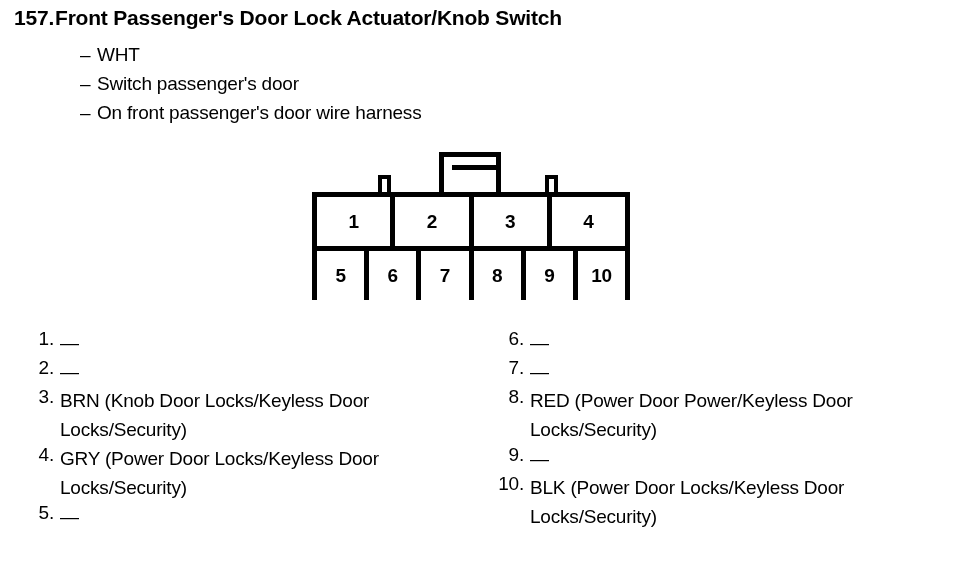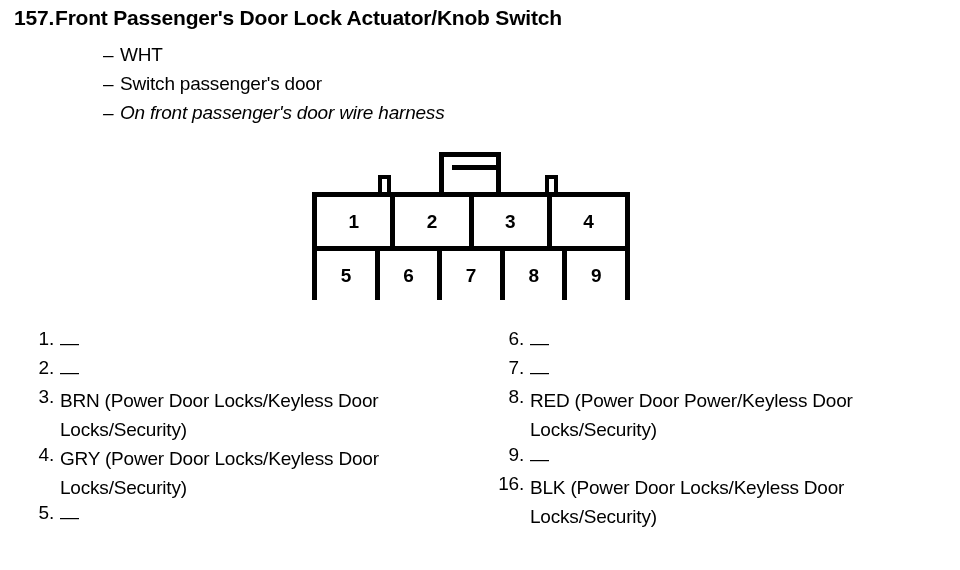--- a/index.html
+++ b/index.html
@@ -35,32 +35,32 @@
   }
   #title-number {
     display: inline-block;
     min-width: 41px;
   }
   #title-text {
     display: inline-block;
   }
   .subline {
     position: absolute;
-    left: 103px;
+    left: 80px;
     white-space: nowrap;
     font-size: 19px;
     letter-spacing: -0.2px;
   }
   .subline .dash {
     display: inline-block;
     width: 17px;
   }
   #subline-0 { top: 44px; }
   #subline-1 { top: 73px; }
-  #subline-2 { top: 102px; font-style: italic; }
+  #subline-2 { top: 102px; }
 
   
   #connector {
     position: absolute;
     left: 312px;
     top: 152px;
     width: 318px;
     height: 148px;
   }
   
@@ -197,36 +197,37 @@
       <div class="pin-cell">2</div>
       <div class="pin-cell">3</div>
       <div class="pin-cell">4</div>
     </div>
     <div class="pin-row" id="pin-row-bottom">
       <div class="pin-cell">5</div>
       <div class="pin-cell">6</div>
       <div class="pin-cell">7</div>
       <div class="pin-cell">8</div>
       <div class="pin-cell">9</div>
+      <div class="pin-cell">10</div>
     </div>
   </div>
 </div>
 
 <div class="pin-list" id="pin-list-left">
   <div class="pin-item">
     <span class="pin-num">1.</span>
     <span class="pin-desc">—</span>
   </div>
   <div class="pin-item">
     <span class="pin-num">2.</span>
     <span class="pin-desc">—</span>
   </div>
   <div class="pin-item">
     <span class="pin-num">3.</span>
-    <span class="pin-desc">BRN (Power Door Locks/Keyless Door
+    <span class="pin-desc">BRN (Knob Door Locks/Keyless Door
 Locks/Security)</span>
   </div>
   <div class="pin-item">
     <span class="pin-num">4.</span>
     <span class="pin-desc">GRY (Power Door Locks/Keyless Door
 Locks/Security)</span>
   </div>
   <div class="pin-item">
     <span class="pin-num">5.</span>
     <span class="pin-desc">—</span>
@@ -245,17 +246,17 @@
   <div class="pin-item">
     <span class="pin-num">8.</span>
     <span class="pin-desc">RED (Power Door Power/Keyless Door
 Locks/Security)</span>
   </div>
   <div class="pin-item">
     <span class="pin-num">9.</span>
     <span class="pin-desc">—</span>
   </div>
   <div class="pin-item">
-    <span class="pin-num">16.</span>
+    <span class="pin-num">10.</span>
     <span class="pin-desc">BLK (Power Door Locks/Keyless Door
 Locks/Security)</span>
   </div>
 </div>
 
 </body></html>

